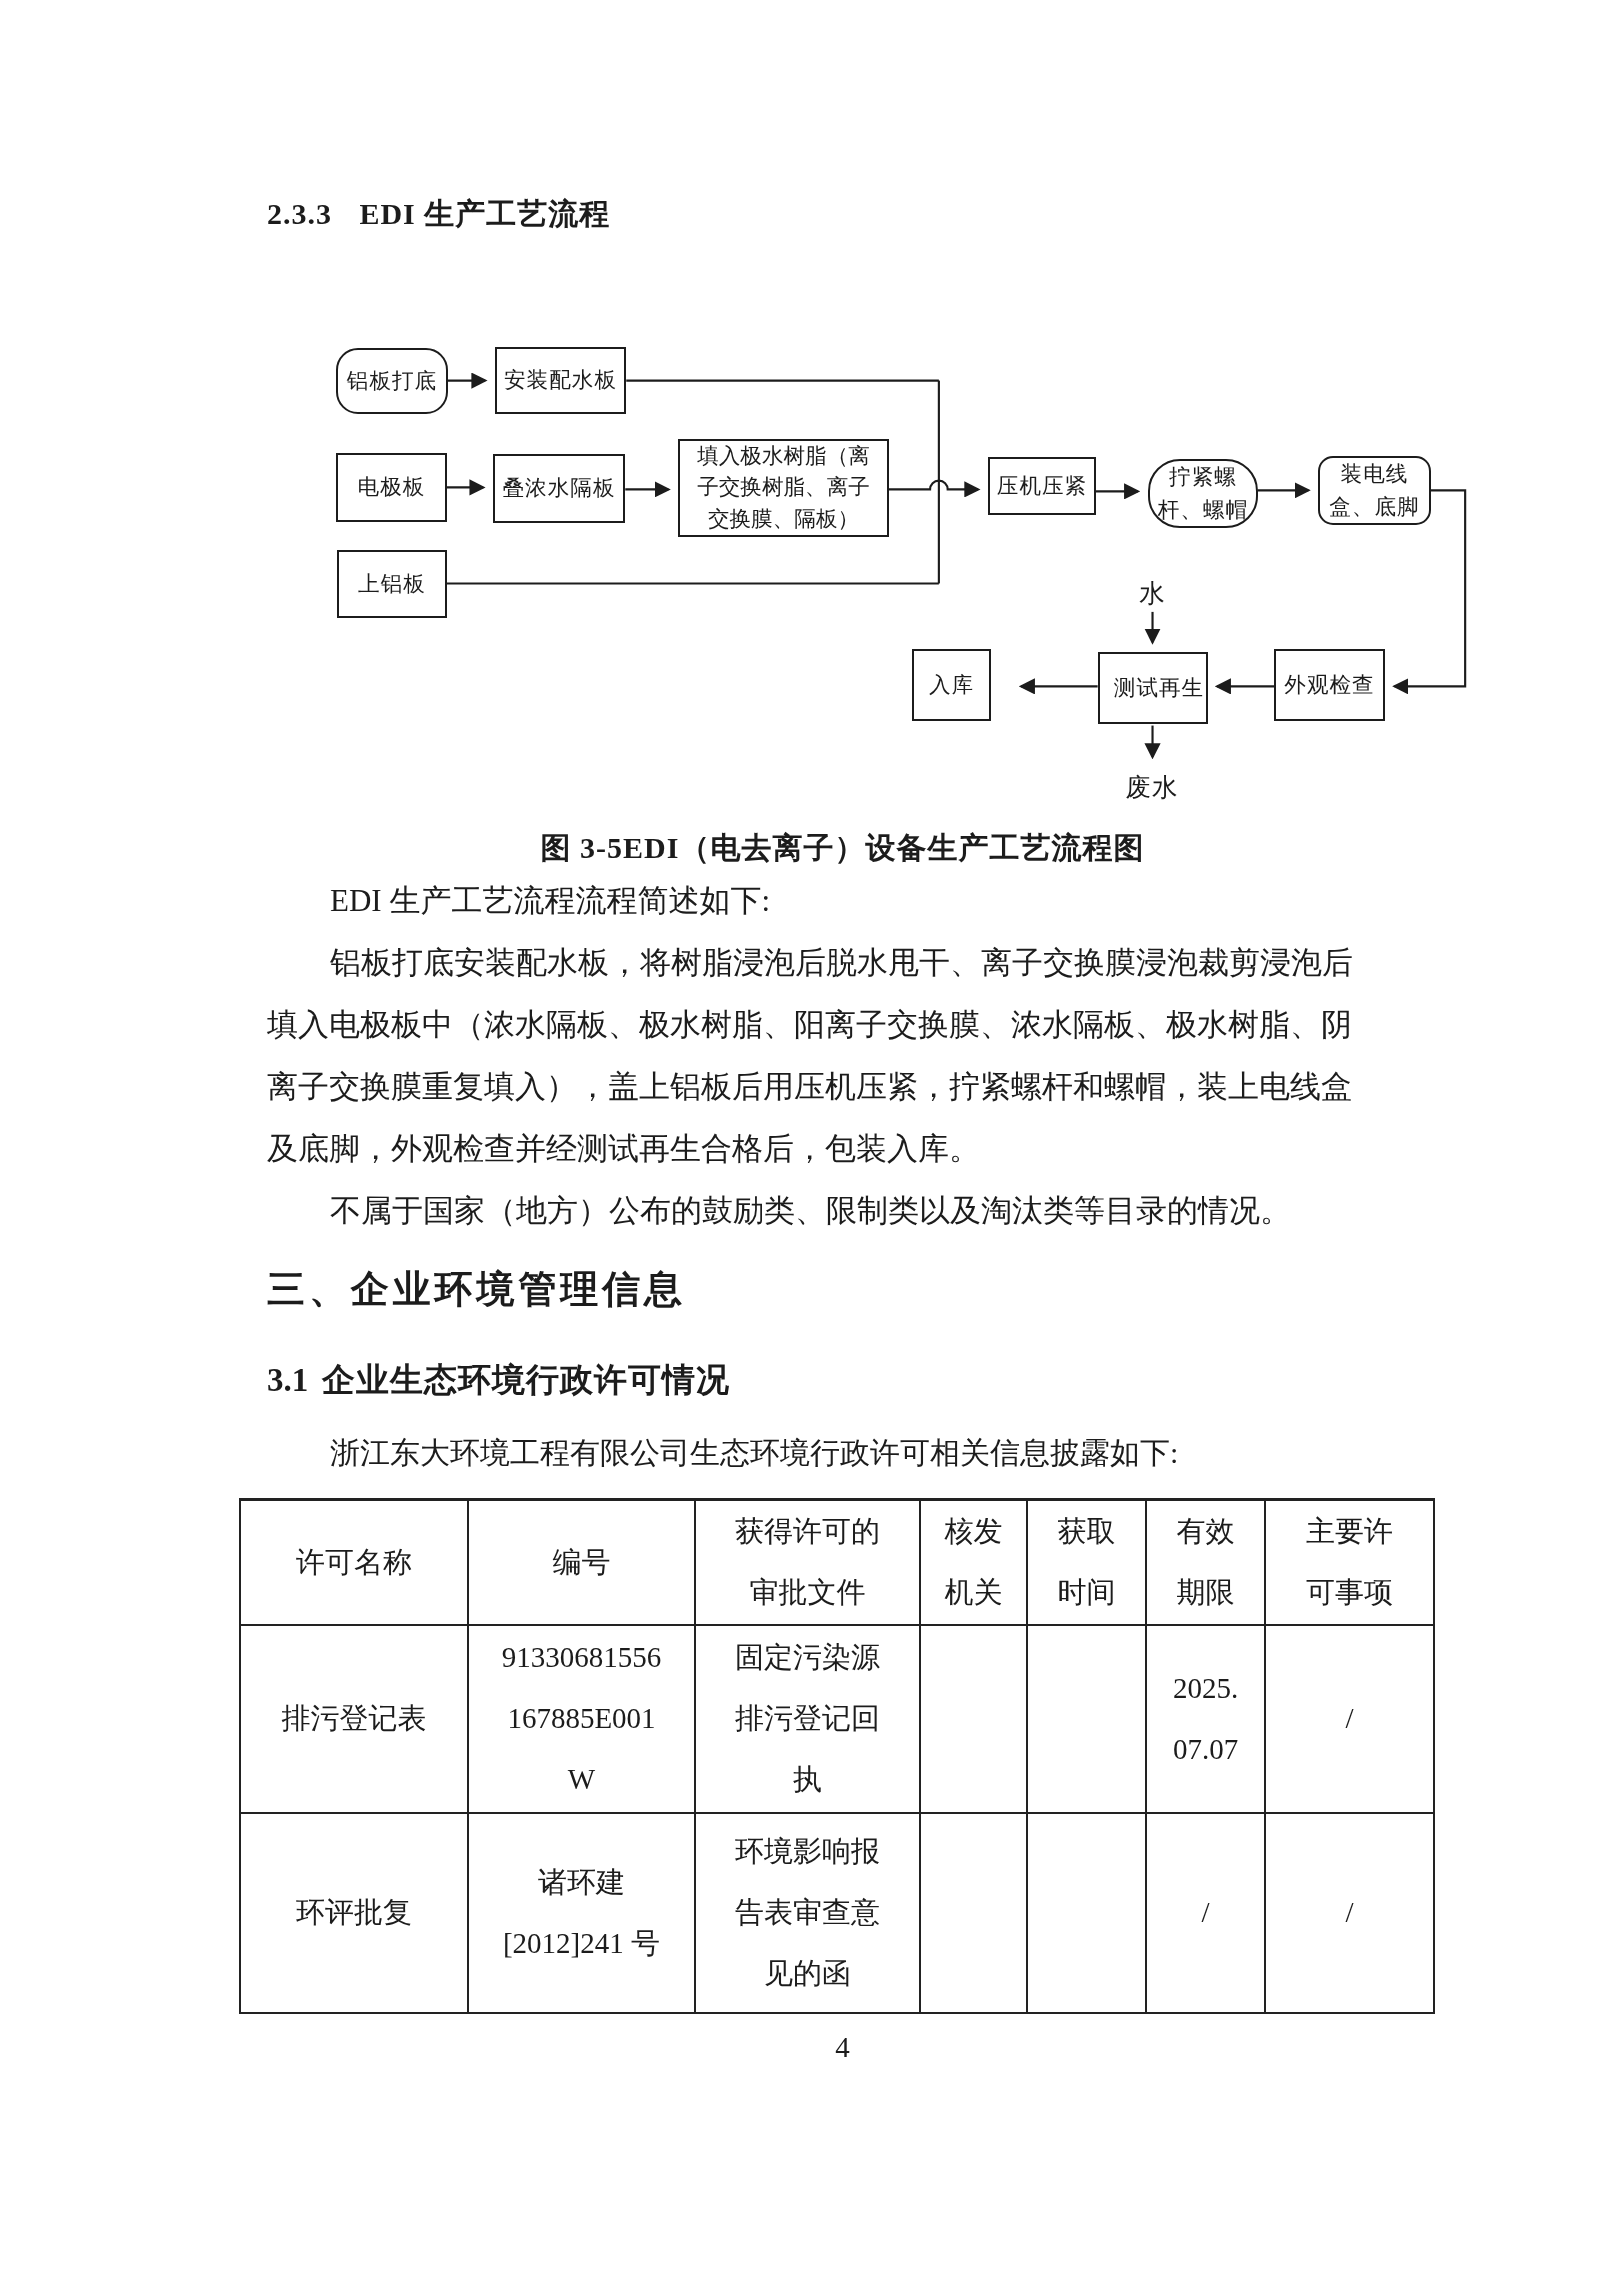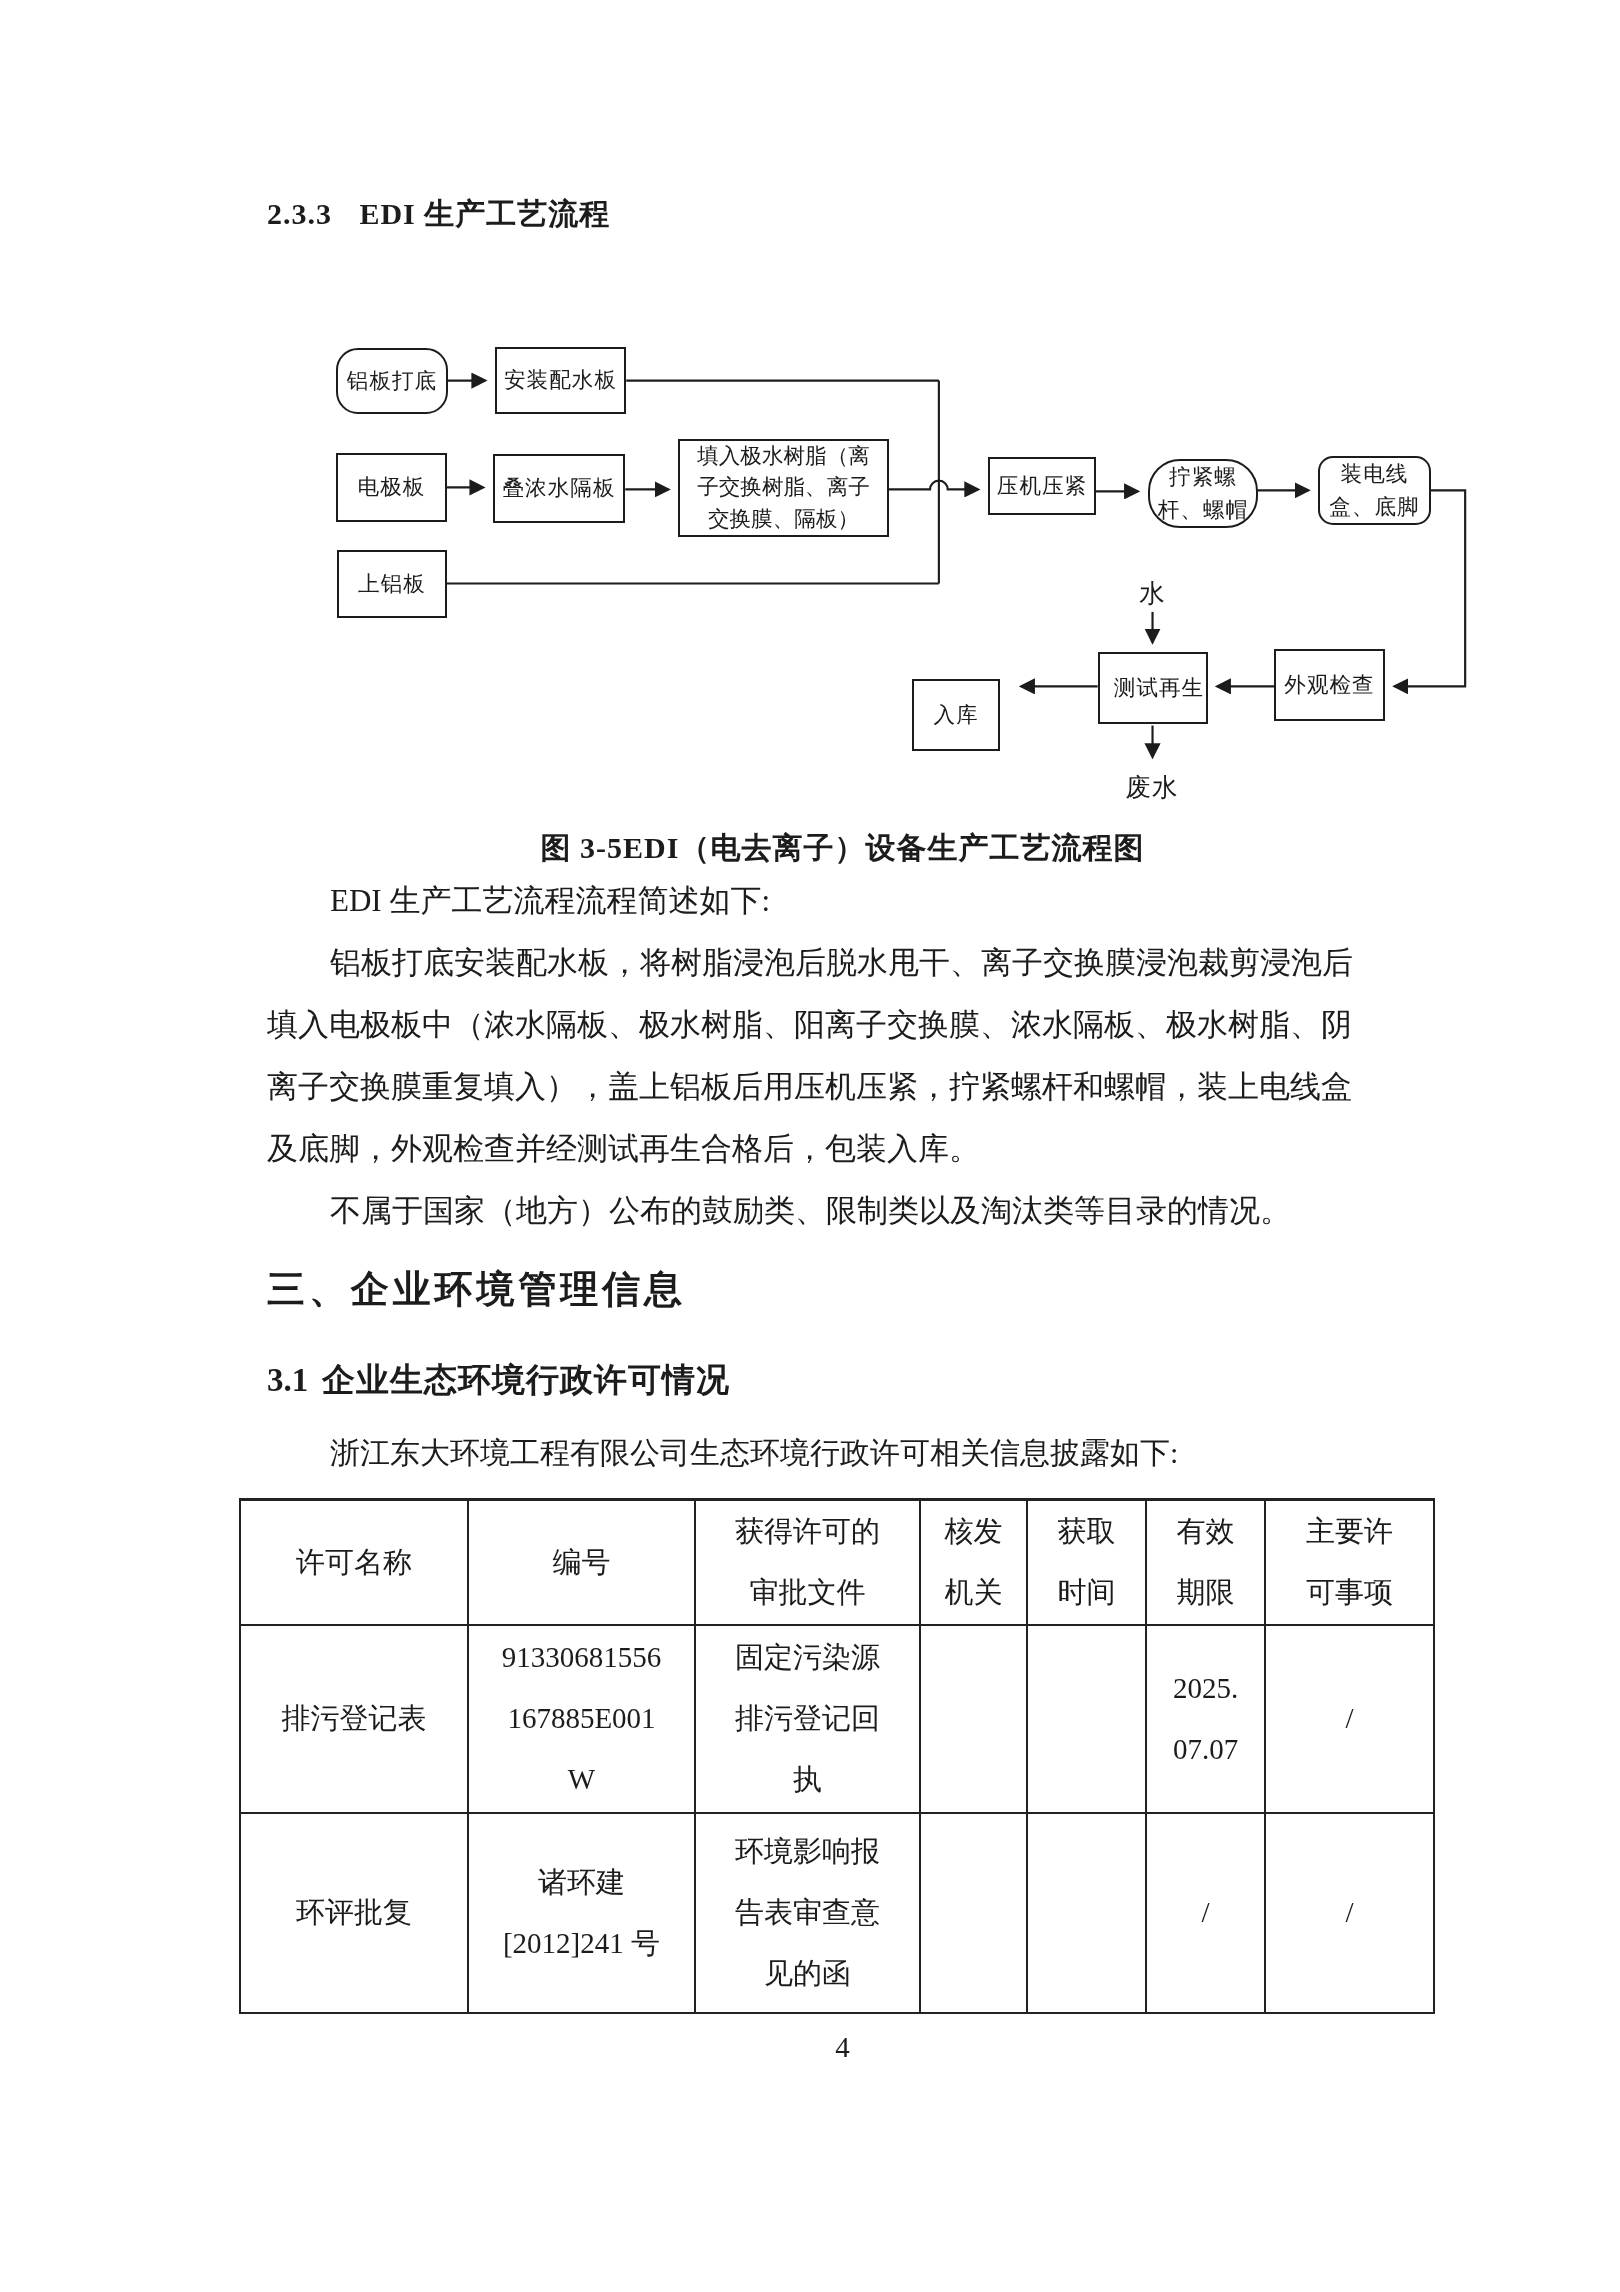--- a/index.html
+++ b/index.html
@@ -84,21 +84,21 @@
 <div class="flow-node" style="left:493px;top:454px;width:132px;height:69px;">叠浓水隔板</div>
 <div class="flow-node flow-node--multi" style="left:678px;top:439px;width:211px;height:98px;">填入极水树脂（离
 子交换树脂、离子
 交换膜、隔板）</div>
 <div class="flow-node" style="left:988px;top:457px;width:108px;height:58px;">压机压紧</div>
 <div class="flow-node" style="left:1148px;top:459px;width:110px;height:69px;border-radius:32px;">拧紧螺
 杆、螺帽</div>
 <div class="flow-node" style="left:1318px;top:456px;width:113px;height:69px;border-radius:15px;">装电线
 盒、底脚</div>
 <div class="flow-node" style="left:337px;top:550px;width:110px;height:68px;">上铝板</div>
-<div class="flow-node" style="left:912px;top:649px;width:88px;height:72px;margin-top:30px;">入库</div>
+<div class="flow-node" style="left:912px;top:649px;width:79px;height:72px;">入库</div>
 <div class="flow-node" style="left:1098px;top:652px;width:110px;height:72px;padding-left:12px;">测试再生</div>
 <div class="flow-node" style="left:1274px;top:649px;width:111px;height:72px;">外观检查</div>
 
 <div class="flow-label" style="left:1123px;top:576px;width:59px;">水</div>
 <div class="flow-label" style="left:1113px;top:770px;width:78px;">废水</div>
 
 <div class="abs caption">图 3-5EDI（电去离子）设备生产工艺流程图</div>
 
 <div class="abs bodytext">
   <p>EDI 生产工艺流程流程简述如下:</p>

